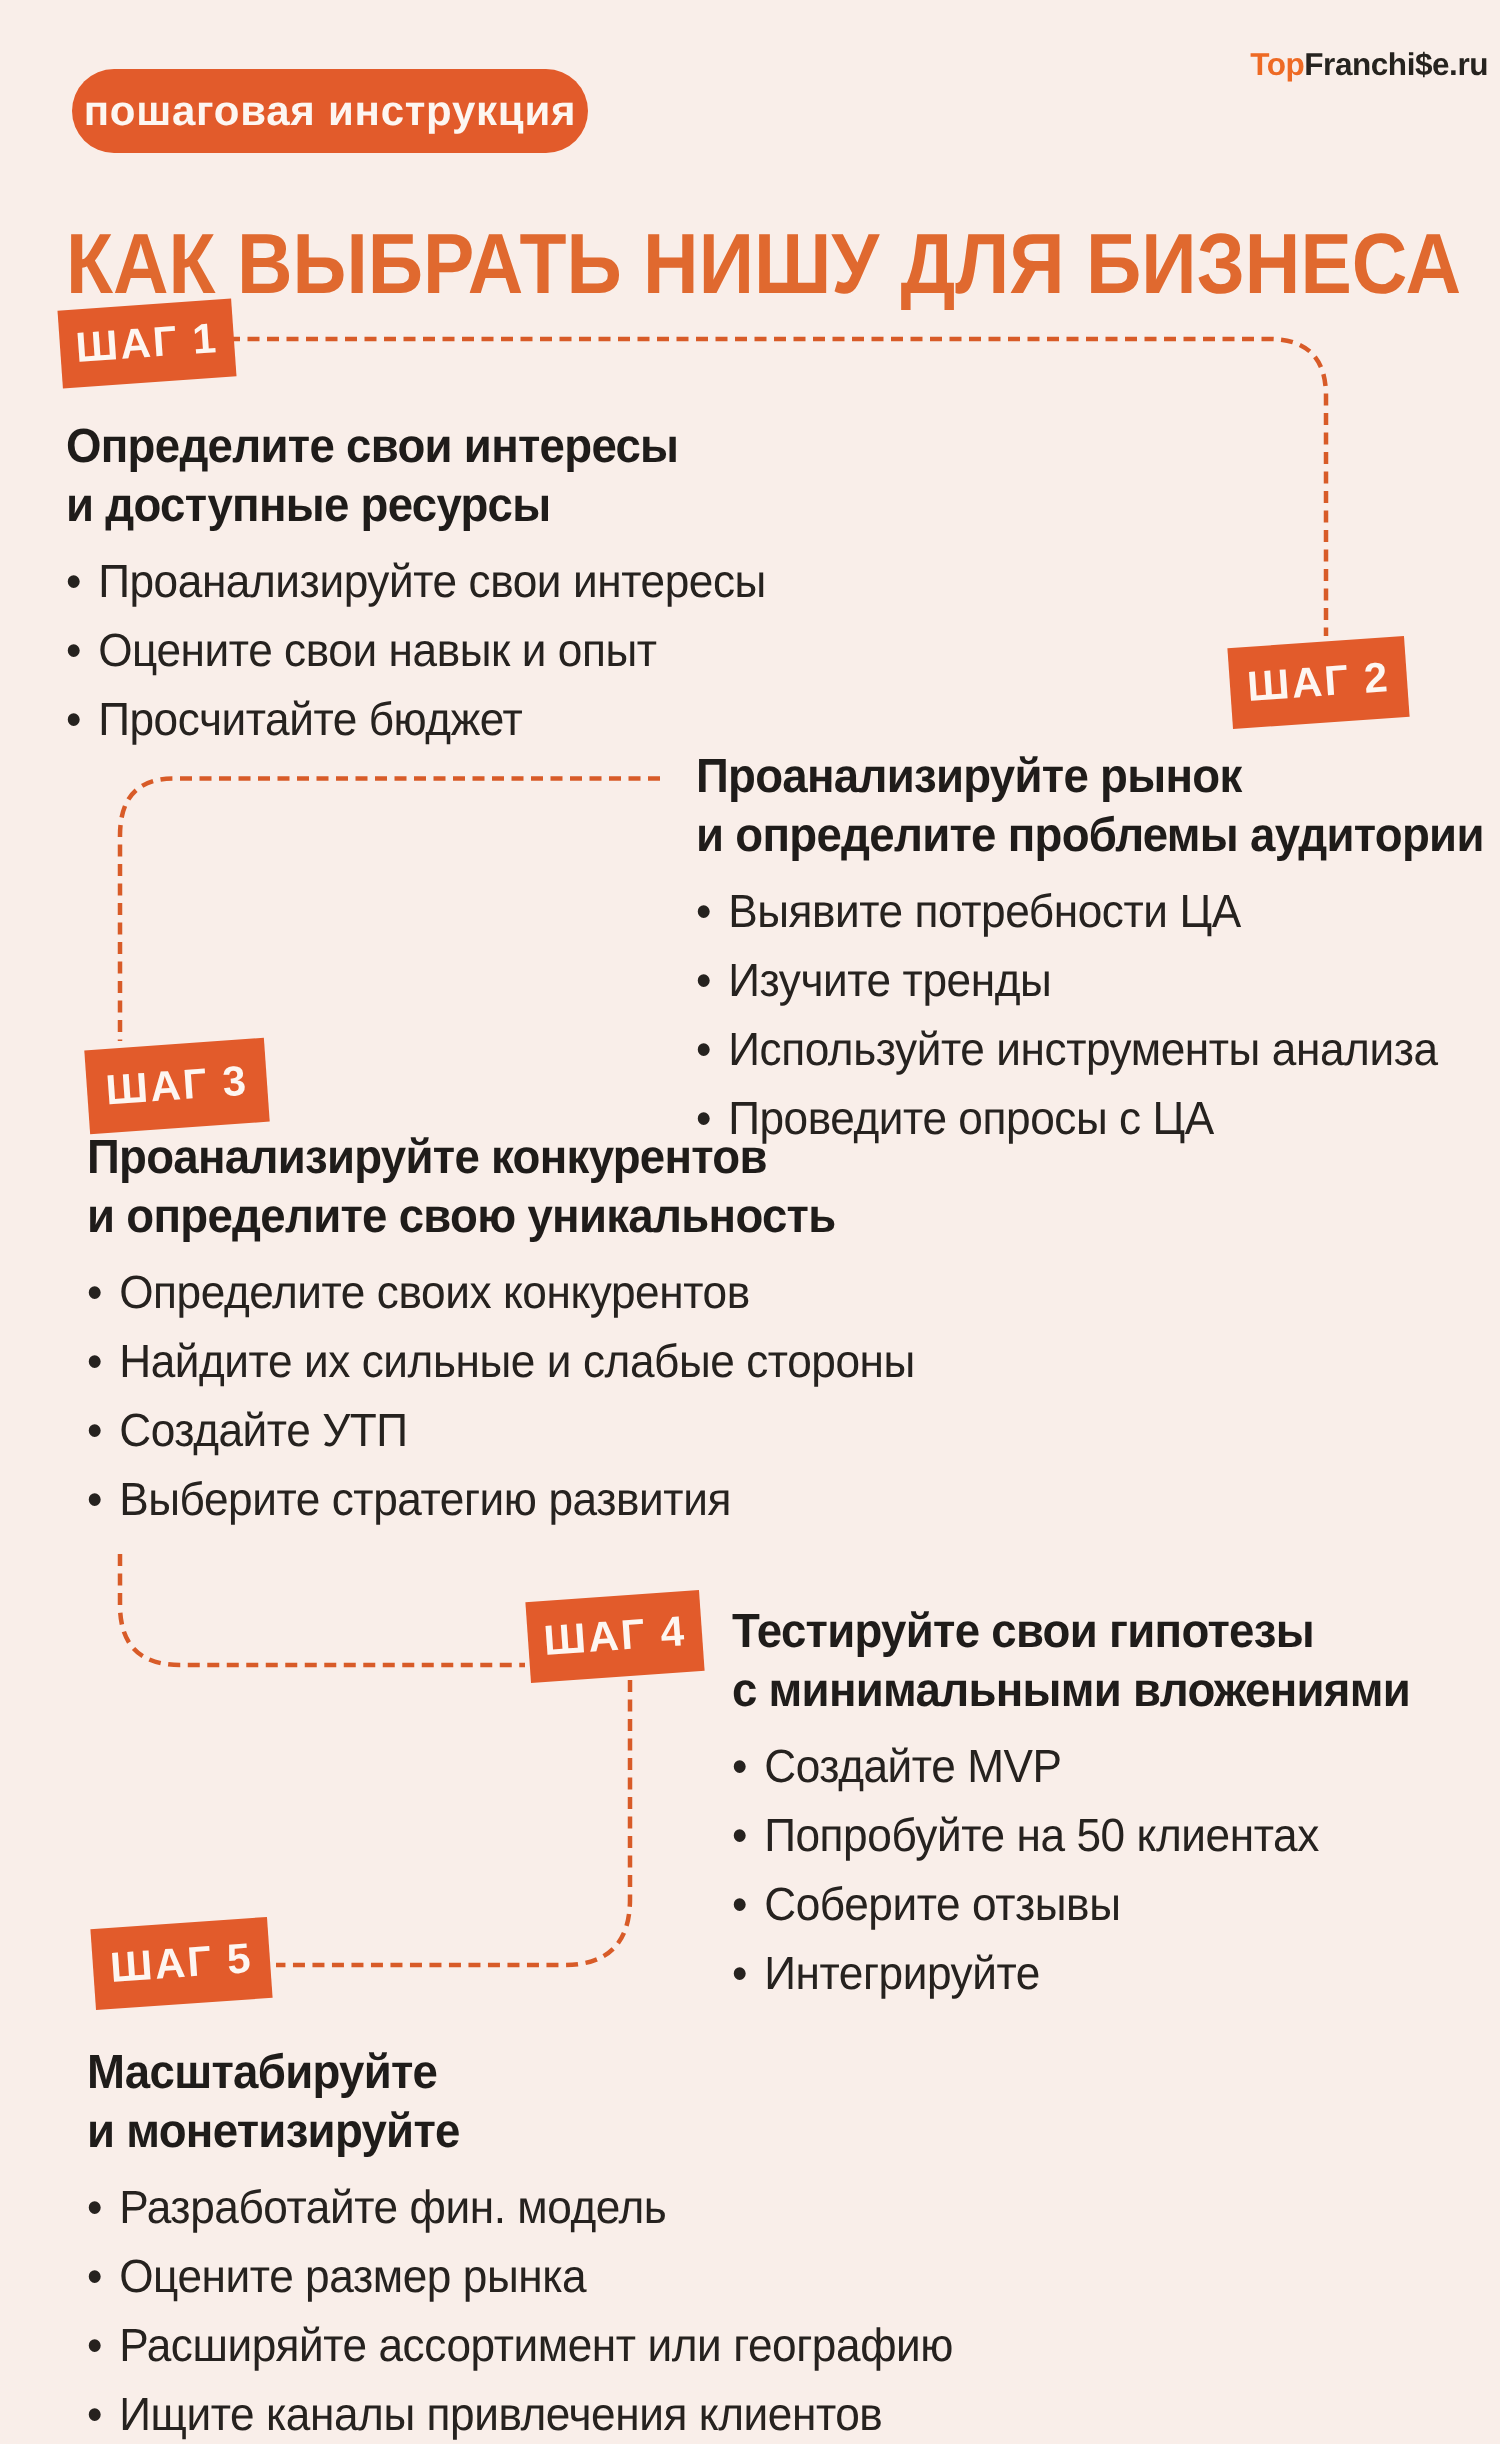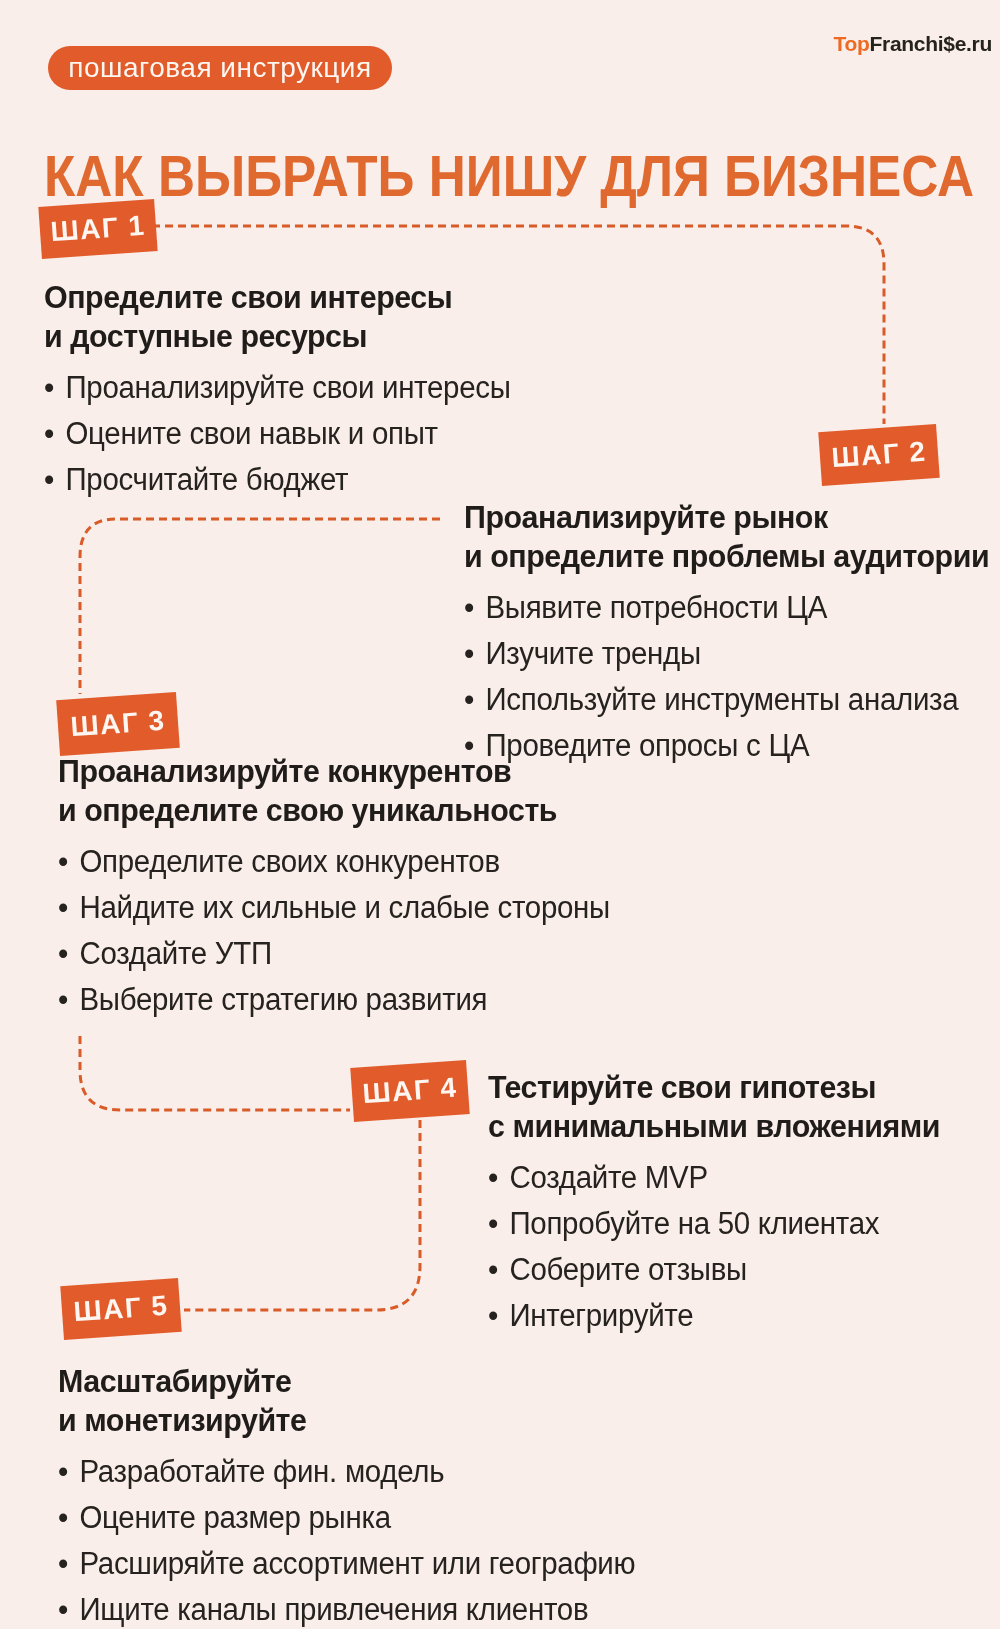--- a/index.html
+++ b/index.html
@@ -5,23 +5,23 @@
   html,body{margin:0;padding:0;}
   body{
     width:1000px;height:1629px;position:relative;overflow:hidden;
     background:#F9EEE9;
     font-family:"Liberation Sans","DejaVu Sans",sans-serif;
     color:#23201D;
   }
   .abs{position:absolute;}
   
   .pill{
-    left:48px;top:46px;width:344px;height:44px;border-radius:28px;
+    left:48px;top:46px;width:344px;height:56px;border-radius:28px;
     background:#E25B2B;display:flex;align-items:center;justify-content:center;
-    color:#FDF6F1;font-size:28px;font-weight:normal;letter-spacing:0.5px;
+    color:#FDF6F1;font-size:28px;font-weight:bold;letter-spacing:0.5px;
   }
   
   .logo{top:32px;right:8px;font-size:21px;font-weight:bold;letter-spacing:-0.3px;white-space:nowrap;}
   .logo .lg-top{color:#EE6A24;}
   .logo .lg-rest{color:#26231F;}
   
   .title{
     left:44px;top:106px;white-space:nowrap;
     font-size:57px;font-weight:bold;color:#E0692F;letter-spacing:0px;
     transform:scaleX(0.9);transform-origin:0 0;line-height:64px;

